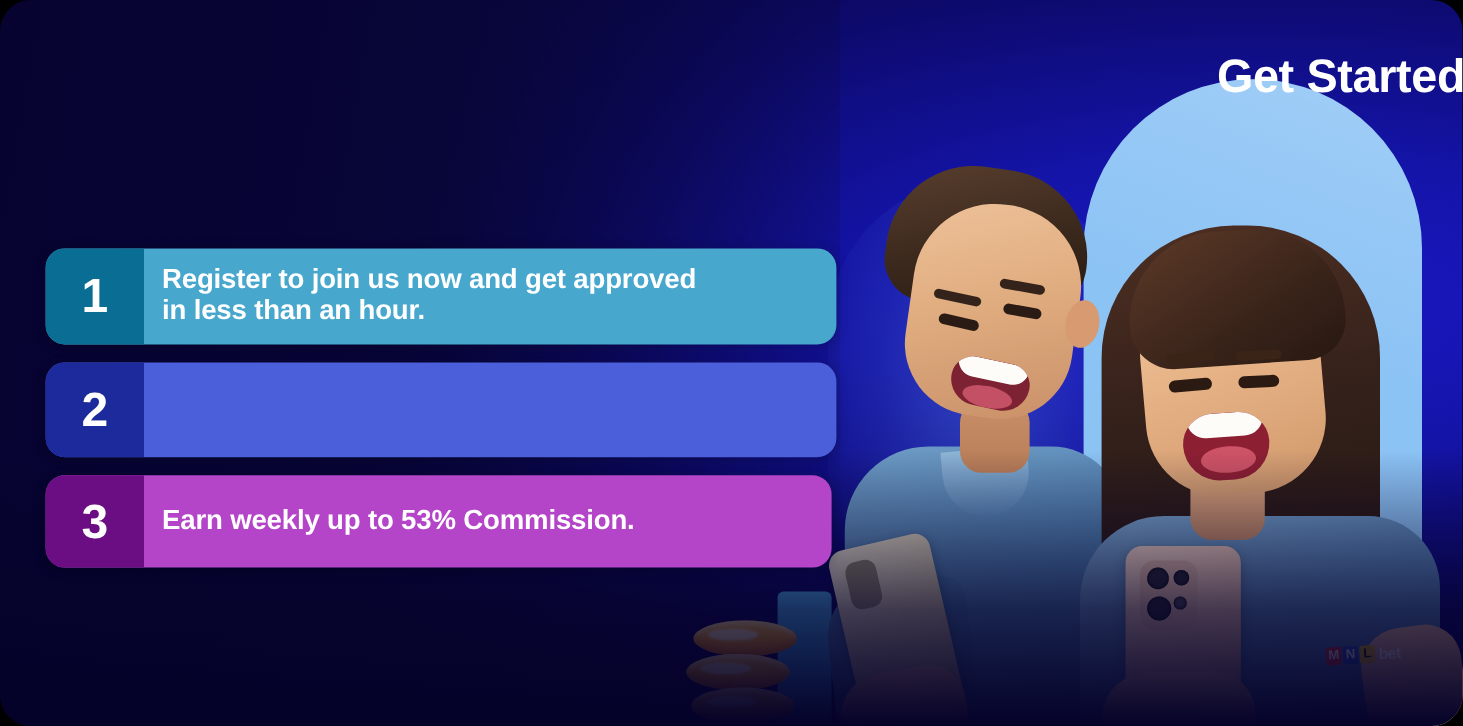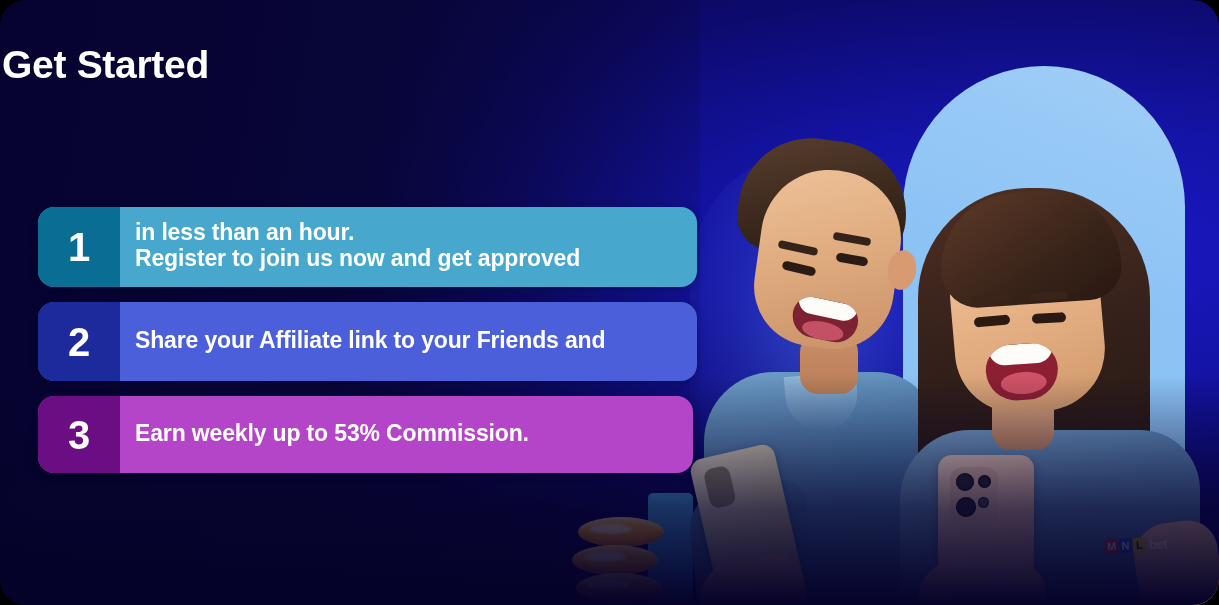--- a/index.html
+++ b/index.html
@@ -40,21 +40,21 @@
   
   #arch2{
     position:absolute;left:690px;top:150px;width:250px;height:420px;
     background:radial-gradient(60% 60% at 50% 40%,rgba(110,170,240,0.30) 0%,rgba(110,170,240,0.10) 55%,rgba(110,170,240,0) 100%);
     border-radius:125px 125px 18px 18px;
   }
 
   
   #title{
     position:absolute;left:0;top:45px;width:1219px;
-    text-align:left;
+    text-align:right;
     color:#ffffff;
     font-size:39px;
     font-weight:bold;
     letter-spacing:-0.3px;
     line-height:1;
   }
   
   #title span{display:inline-block;transform:translateX(2px);}
 
   
@@ -381,31 +381,30 @@
   <div id="title">
     <span>Get Started</span>
   </div>
 
   <div id="steps">
 
     <div class="step" id="step-1" style="background: rgb(71, 167, 205);">
       <div class="step-num" style="background: rgb(10, 110, 148);">1</div>
       <div class="step-text">
         <div>
+          <span>Register to join us now and get approved</span>
           <span>in less than an hour.</span>
-          <span>Register to join us now and get approved</span>
         </div>
       </div>
     </div>
 
     <div class="step" id="step-2" style="background: rgb(74, 95, 217);">
       <div class="step-num" style="background: rgb(29, 42, 155);">2</div>
       <div class="step-text">
         <div>
-          <span>Share your Affiliate link to your Friends and</span>
         </div>
       </div>
     </div>
 
     <div class="step" id="step-3" style="background: rgb(180, 69, 201);">
       <div class="step-num" style="background: rgb(107, 14, 132);">3</div>
       <div class="step-text">
         <div>
           <span>Earn weekly up to 53% Commission.</span>
         </div>

